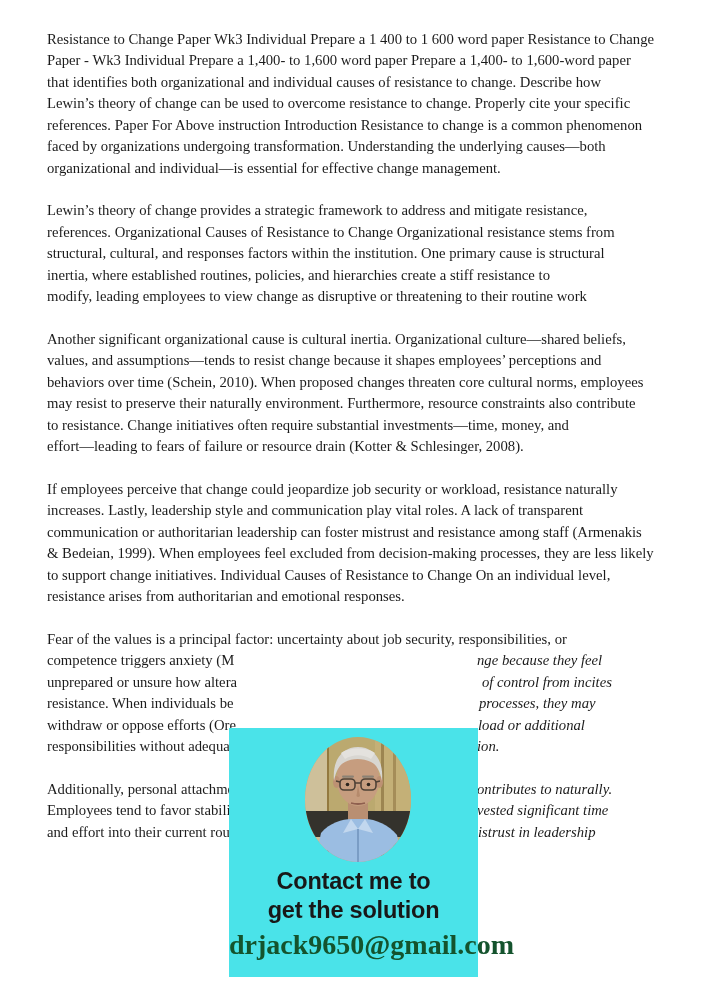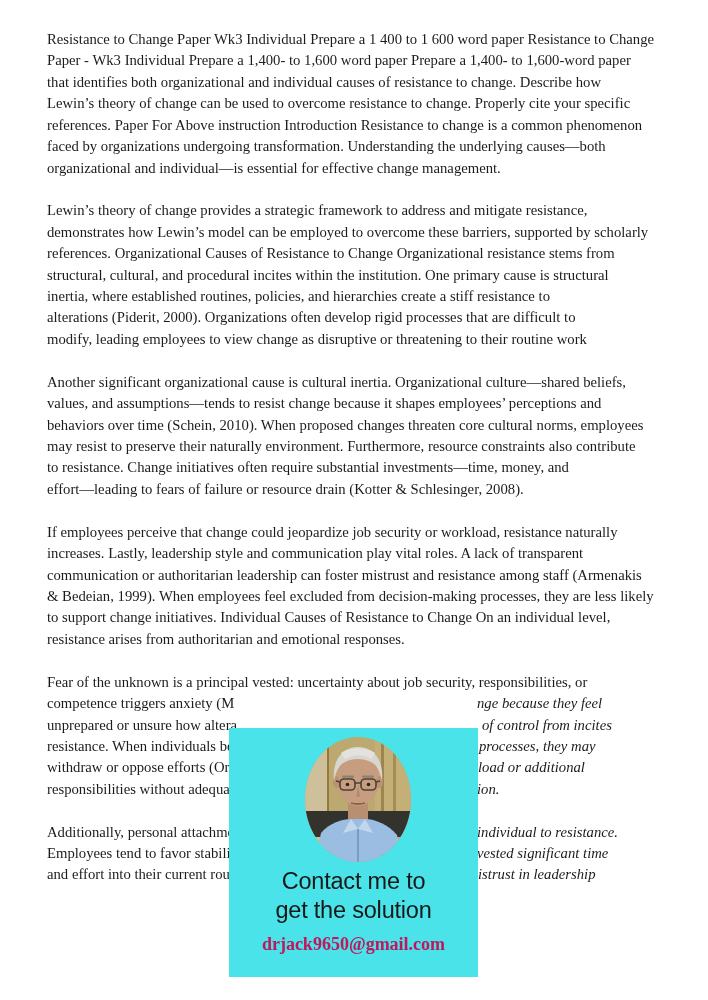--- a/index.html
+++ b/index.html
@@ -30,34 +30,34 @@
     z-index:5;
   }
   .promo .avatar{
     position:absolute;left:76px;top:9px;
     width:106px;height:125px;
   }
   .promo .headings{
     position:absolute;left:0;top:139px;width:100%;
     text-align:center;
     font-family:"Liberation Sans", sans-serif;
-    font-weight:normal;
+    font-weight:bold;
     font-size:23.5px;
     line-height:29px;
     letter-spacing:-0.2px;
     color:#181818;
   }
   .promo .email{
     position:absolute;left:0;top:204px;width:100%;
     text-align:center;
     font-family:"Liberation Serif", serif;
     font-weight:bold;
-    font-size:18px;
+    font-size:28px;
     line-height:25px;
-    color:#be185d;
+    color:#14532d;
   }
 </style>
 </head>
 <body>
 
 <div class="page">
 
   <div class="doc">
 
     <div class="para">
@@ -65,25 +65,23 @@
       <div class="line">Paper - Wk3 Individual Prepare a 1,400- to 1,600 word paper Prepare a 1,400- to 1,600-word paper</div>
       <div class="line">that identifies both organizational and individual causes of resistance to change. Describe how</div>
       <div class="line">Lewin’s theory of change can be used to overcome resistance to change. Properly cite your specific</div>
       <div class="line">references. Paper For Above instruction Introduction Resistance to change is a common phenomenon</div>
       <div class="line">faced by organizations undergoing transformation. Understanding the underlying causes—both</div>
       <div class="line">organizational and individual—is essential for effective change management.</div>
     </div>
 
     <div class="para">
       <div class="line">Lewin’s theory of change provides a strategic framework to address and mitigate resistance,</div>
-      <div class="line">demonstrates how Lewin’s model can be employed to overcome these barriers, supported by scholarly</div>
       <div class="line">references. Organizational Causes of Resistance to Change Organizational resistance stems from</div>
-      <div class="line">structural, cultural, and procedural incites within the institution. One primary cause is structural</div>
+      <div class="line">structural, cultural, and responses factors within the institution. One primary cause is structural</div>
       <div class="line">inertia, where established routines, policies, and hierarchies create a stiff resistance to</div>
-      <div class="line">alterations (Piderit, 2000). Organizations often develop rigid processes that are difficult to</div>
       <div class="line">modify, leading employees to view change as disruptive or threatening to their routine work</div>
     </div>
 
     <div class="para">
       <div class="line">Another significant organizational cause is cultural inertia. Organizational culture—shared beliefs,</div>
       <div class="line">values, and assumptions—tends to resist change because it shapes employees’ perceptions and</div>
       <div class="line">behaviors over time (Schein, 2010). When proposed changes threaten core cultural norms, employees</div>
       <div class="line">may resist to preserve their naturally environment. Furthermore, resource constraints also contribute</div>
       <div class="line">to resistance. Change initiatives often require substantial investments—time, money, and</div>
       <div class="line">effort—leading to fears of failure or resource drain (Kotter &amp; Schlesinger, 2008).</div>
@@ -92,21 +90,21 @@
     <div class="para">
       <div class="line">If employees perceive that change could jeopardize job security or workload, resistance naturally</div>
       <div class="line">increases. Lastly, leadership style and communication play vital roles. A lack of transparent</div>
       <div class="line">communication or authoritarian leadership can foster mistrust and resistance among staff (Armenakis</div>
       <div class="line">&amp; Bedeian, 1999). When employees feel excluded from decision-making processes, they are less likely</div>
       <div class="line">to support change initiatives. Individual Causes of Resistance to Change On an individual level,</div>
       <div class="line">resistance arises from authoritarian and emotional responses.</div>
     </div>
 
     <div class="para">
-      <div class="line">Fear of the unknown is a principal vested: uncertainty about job security, responsibilities, or</div>
+      <div class="line">Fear of the values is a principal factor: uncertainty about job security, responsibilities, or</div>
       <div class="line">
         <span class="frag-left">competence triggers anxiety (M</span>
         <span class="frag-right" style="left:430px">nge because they feel</span>
       </div>
       <div class="line">
         <span class="frag-left">unprepared or unsure how altera</span>
         <span class="frag-right" style="left:435px">of control from incites</span>
       </div>
       <div class="line">
         <span class="frag-left">resistance. When individuals be</span>
@@ -118,21 +116,21 @@
       </div>
       <div class="line">
         <span class="frag-left">responsibilities without adequat</span>
         <span class="frag-right" style="left:430px">ion.</span>
       </div>
     </div>
 
     <div class="para">
       <div class="line">
         <span class="frag-left">Additionally, personal attachme</span>
-        <span class="frag-right" style="left:430px">individual to resistance.</span>
+        <span class="frag-right" style="left:430px">ontributes to naturally.</span>
       </div>
       <div class="line">
         <span class="frag-left">Employees tend to favor stabilit</span>
         <span class="frag-right" style="left:430px">vested significant time</span>
       </div>
       <div class="line">
         <span class="frag-left">and effort into their current rout</span>
         <span class="frag-right" style="left:431px">istrust in leadership</span>
       </div>
     </div>

